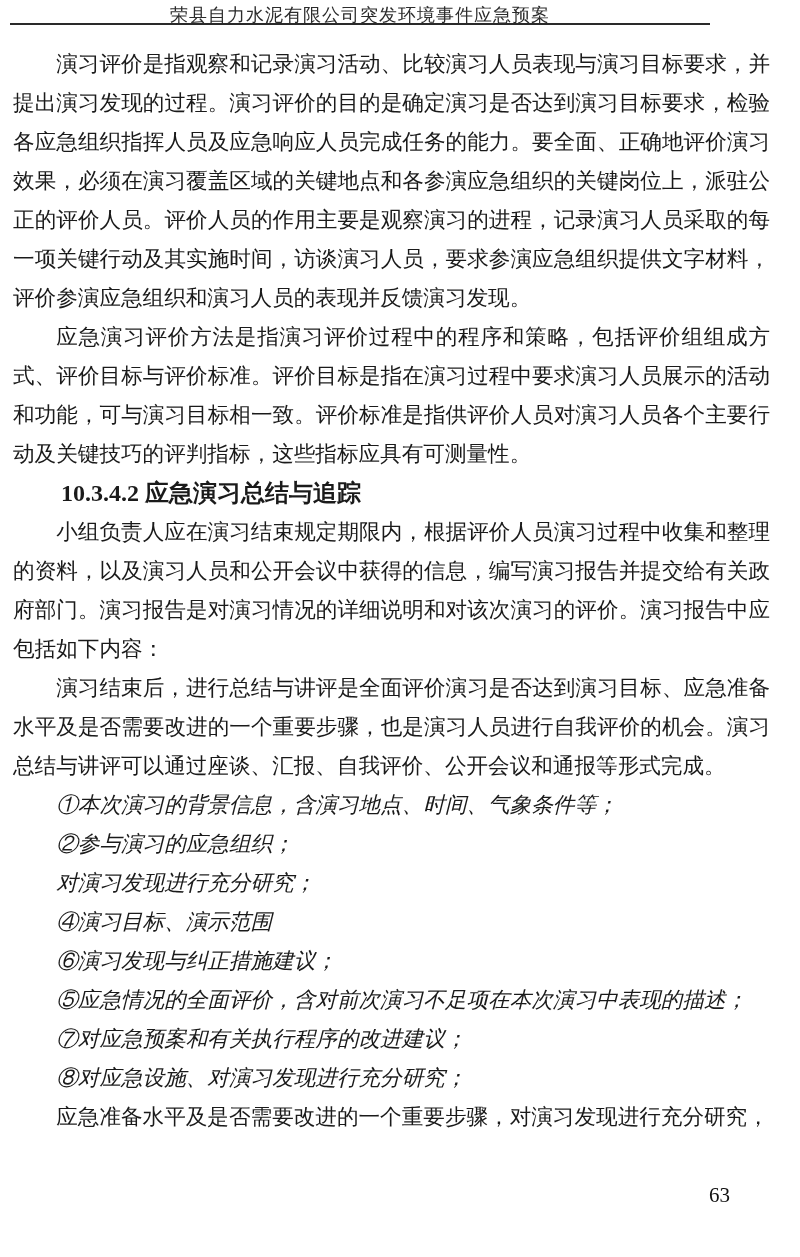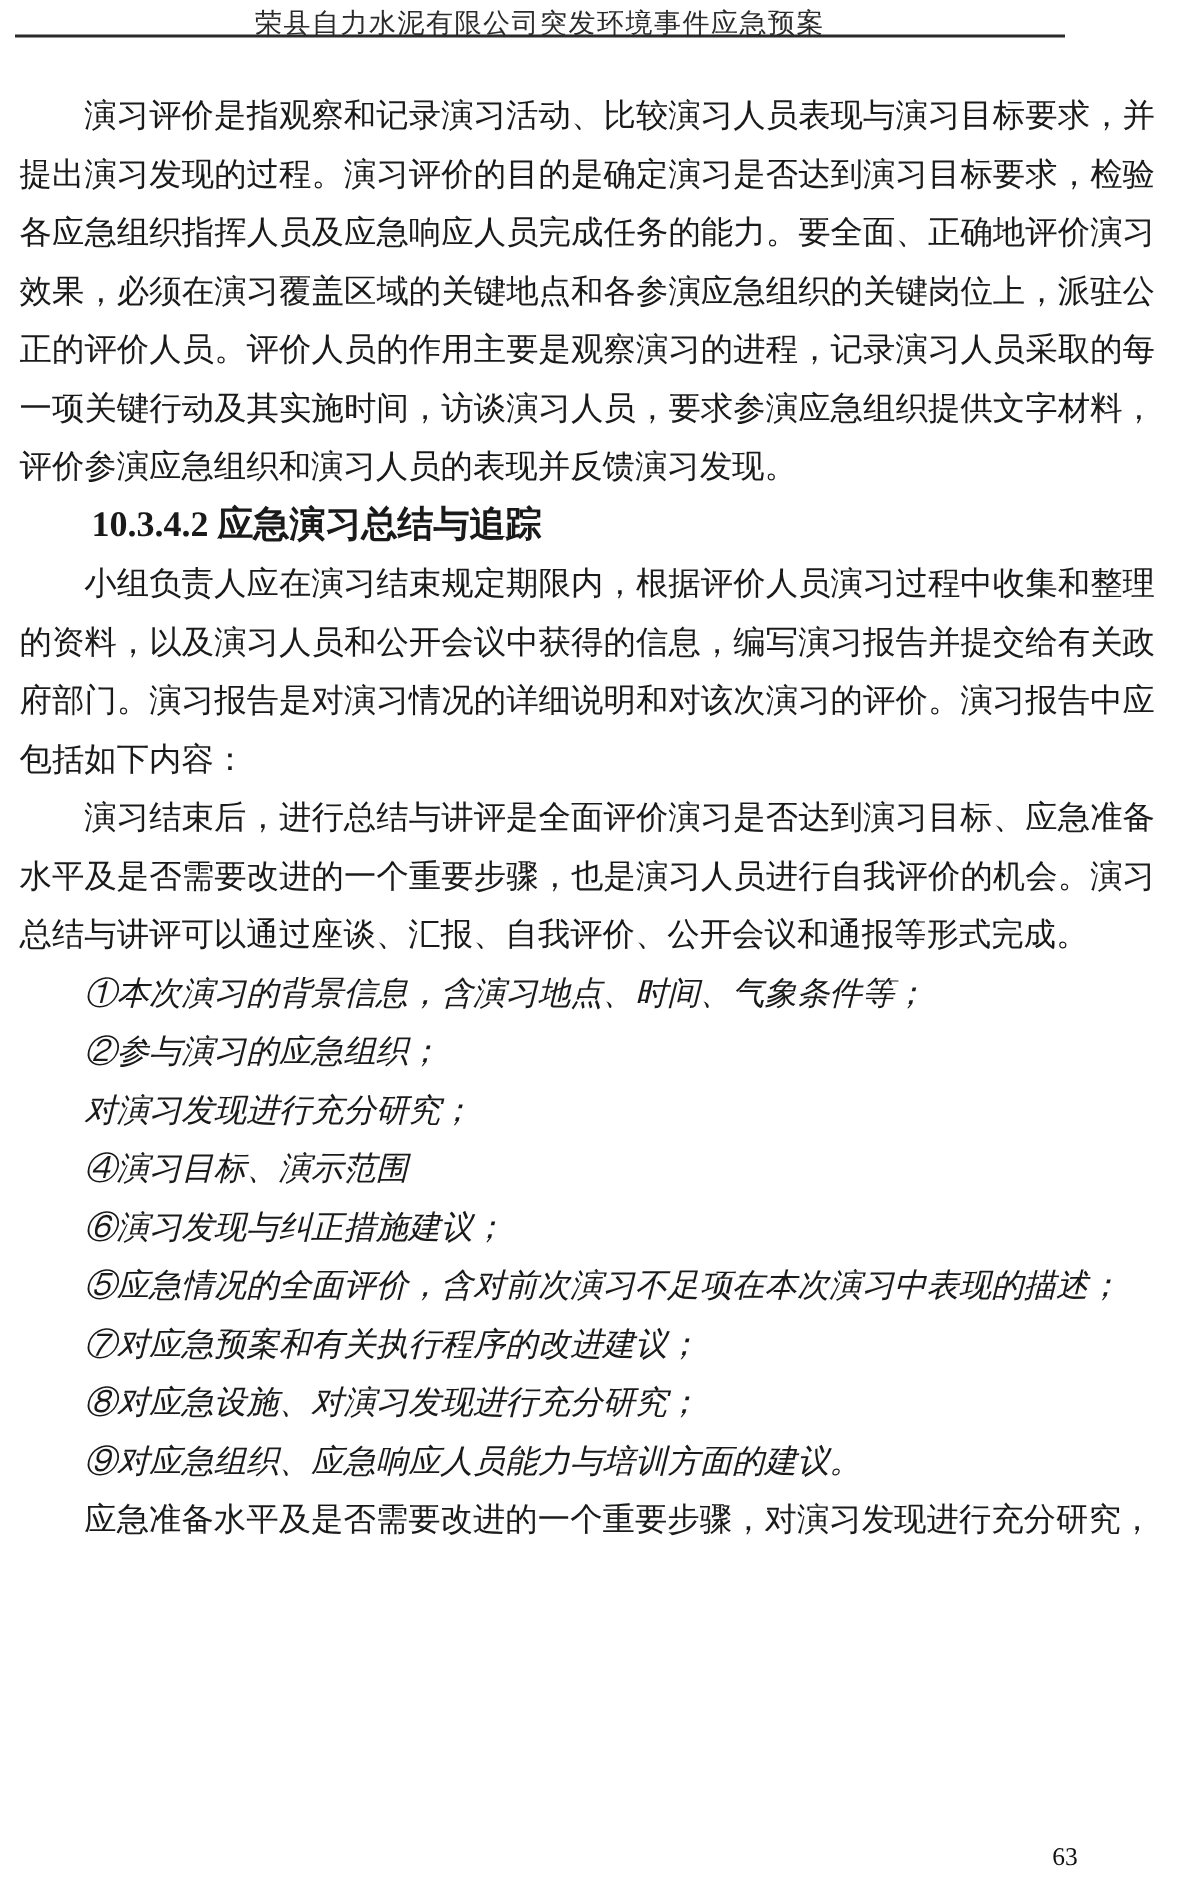--- a/index.html
+++ b/index.html
@@ -38,21 +38,21 @@
     left: 10px;
     top: 23px;
     width: 700px;
     height: 2px;
     background: #2a2a2a;
   }
   
   .body-text {
     position: absolute;
     left: 13px;
-    top: 58px;
+    top: 45px;
     width: 757px;
     font-size: 21.6px;
     line-height: 39px;
     text-align: justify;
     text-justify: inter-ideograph;
     color: #1a1a1a;
   }
   .para {
     margin: 0;
     text-indent: 2em;
@@ -68,54 +68,54 @@
     margin: 0;
     text-indent: 2em;
     white-space: nowrap;
     overflow: hidden;
     font-style: italic;
   }
   
   .page-number {
     position: absolute;
     left: 690px;
-    top: 1228px;
+    top: 1183px;
     width: 40px;
-    text-align: center;
-    font-size: 17px;
+    text-align: right;
+    font-size: 21px;
     color: #111111;
     font-family: "Liberation Serif", "DejaVu Serif", serif;
   }
 </style>
 </head>
 <body>
 
 <div class="page">
 
   <div class="header">
     <span class="header-title">荣县自力水泥有限公司突发环境事件应急预案</span>
   </div>
   <div class="header-rule"></div>
 
   <div class="body-text">
     <p class="para">演习评价是指观察和记录演习活动、比较演习人员表现与演习目标要求，并提出演习发现的过程。演习评价的目的是确定演习是否达到演习目标要求，检验各应急组织指挥人员及应急响应人员完成任务的能力。要全面、正确地评价演习效果，必须在演习覆盖区域的关键地点和各参演应急组织的关键岗位上，派驻公正的评价人员。评价人员的作用主要是观察演习的进程，记录演习人员采取的每一项关键行动及其实施时间，访谈演习人员，要求参演应急组织提供文字材料，评价参演应急组织和演习人员的表现并反馈演习发现。</p>
+    <p class="para">应急演习评价方法是指演习评价过程中的程序和策略，包括评价组组成方式、评价目标与评价标准。评价目标是指在演习过程中要求演习人员展示的活动和功能，可与演习目标相一致。评价标准是指供评价人员对演习人员各个主要行动及关键技巧的评判指标，这些指标应具有可测量性。</p>
     <h3 class="section-heading">10.3.4.2 应急演习总结与追踪</h3>
     <p class="para">小组负责人应在演习结束规定期限内，根据评价人员演习过程中收集和整理的资料，以及演习人员和公开会议中获得的信息，编写演习报告并提交给有关政府部门。演习报告是对演习情况的详细说明和对该次演习的评价。演习报告中应包括如下内容：</p>
     <p class="para">演习结束后，进行总结与讲评是全面评价演习是否达到演习目标、应急准备水平及是否需要改进的一个重要步骤，也是演习人员进行自我评价的机会。演习总结与讲评可以通过座谈、汇报、自我评价、公开会议和通报等形式完成。</p>
 
     <div class="list">
       <div class="list-item">①本次演习的背景信息，含演习地点、时间、气象条件等；</div>
       <div class="list-item">②参与演习的应急组织；</div>
       <div class="list-item">对演习发现进行充分研究；</div>
       <div class="list-item">④演习目标、演示范围</div>
       <div class="list-item">⑥演习发现与纠正措施建议；</div>
       <div class="list-item">⑤应急情况的全面评价，含对前次演习不足项在本次演习中表现的描述；</div>
       <div class="list-item">⑦对应急预案和有关执行程序的改进建议；</div>
       <div class="list-item">⑧对应急设施、对演习发现进行充分研究；</div>
-      <div class="list-item">⑨对应急组织、应急响应人员能力与培训方面的建议。</div>
     </div>
 
     <p class="para">应急准备水平及是否需要改进的一个重要步骤，对演习发现进行充分研究，</p>
   </div>
 
   <div class="page-number">63</div>
 
 </div>
 
 </body></html>

